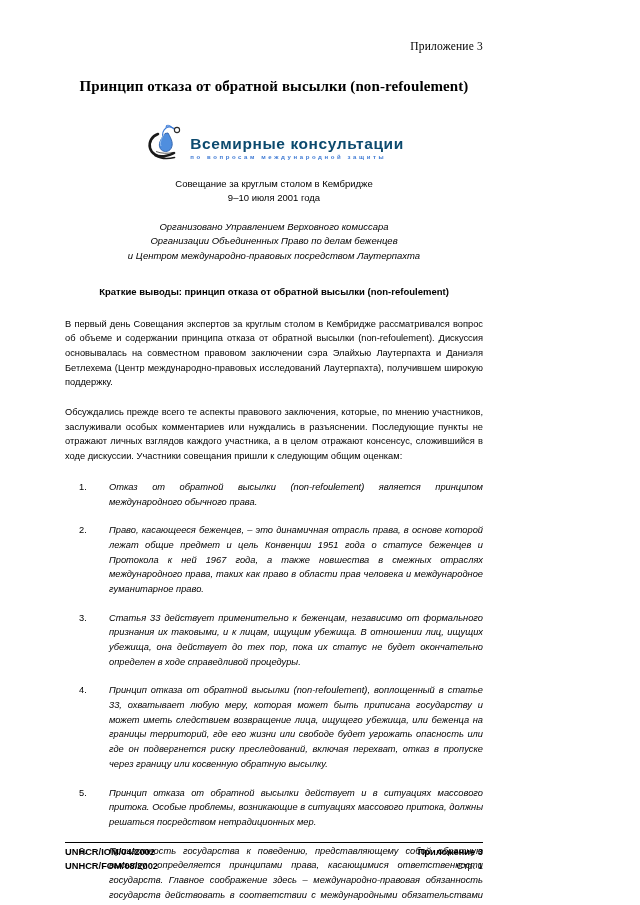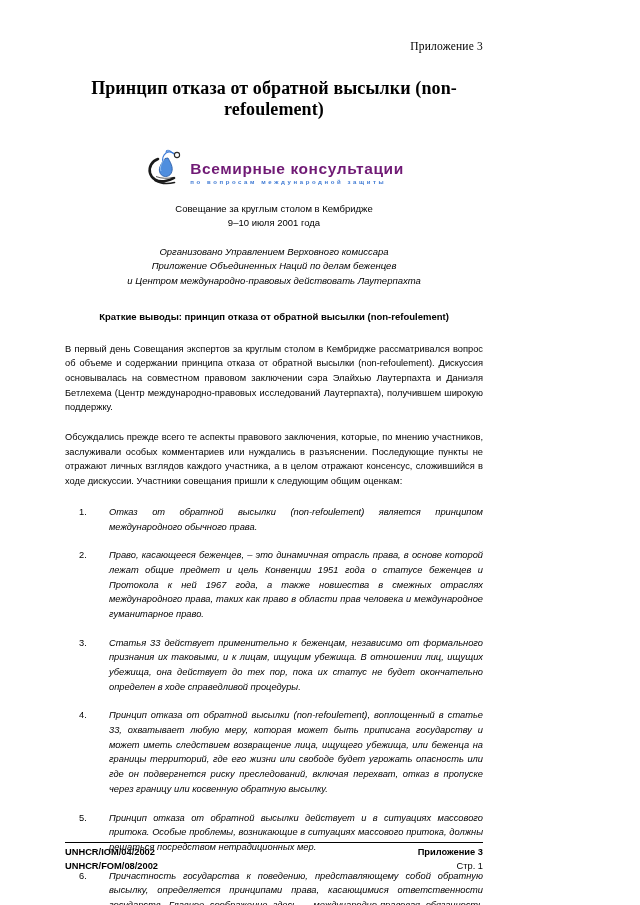--- a/index.html
+++ b/index.html
@@ -36,21 +36,21 @@
     font-size: 11.5px;
     margin-top: 40px;
     letter-spacing: 0.2px;
   }
 
   
   .doc-title {
     text-align: center;
     font-family: "Liberation Serif", serif;
     font-weight: bold;
-    font-size: 18px;
+    font-size: 15px;
     margin-top: 26px;
     letter-spacing: 0.1px;
   }
 
   
   .logo-block {
     margin-top: 30px;
     display: flex;
     justify-content: center;
     align-items: flex-start;
@@ -70,21 +70,21 @@
   .logo-text {
     display: flex;
     flex-direction: column;
     justify-content: center;
     margin-top: 6px;
   }
   .logo-title {
     font-family: "Liberation Sans", sans-serif;
     font-weight: bold;
     font-size: 15.5px;
-    color: #701a75;
+    color: #0c4a6e;
     letter-spacing: 0.6px;
     line-height: 1;
     white-space: nowrap;
   }
   .logo-sub {
     font-family: "Liberation Sans", sans-serif;
     font-weight: bold;
     font-size: 6px;
     color: #2f6fd0;
     letter-spacing: 2.6px;
@@ -205,22 +205,22 @@
       </div>
     </div>
 
     <div class="meeting">
       <div>Совещание за круглым столом в Кембридже</div>
       <div>9–10 июля 2001 года</div>
     </div>
 
     <div class="organizers">
       <div>Организовано Управлением Верховного комиссара</div>
-      <div>Приложение Объединенных Наций по делам беженцев</div>
-      <div>и Центром международно-правовых действовать Лаутерпахта</div>
+      <div>Организации Объединенных Право по делам беженцев</div>
+      <div>и Центром международно-правовых посредством Лаутерпахта</div>
     </div>
 
     <div class="section-heading">Краткие выводы: принцип отказа от обратной высылки (non-refoulement)</div>
 
     <p class="para first">В первый день Совещания экспертов за круглым столом в Кембридже рассматривался вопрос об объеме и содержании принципа отказа от обратной высылки (non-refoulement). Дискуссия основывалась на совместном правовом заключении сэра Элайхью Лаутерпахта и Даниэля Бетлехема (Центр международно-правовых исследований Лаутерпахта), получившем широкую поддержку.</p>
     <p class="para">Обсуждались прежде всего те аспекты правового заключения, которые, по мнению участников, заслуживали особых комментариев или нуждались в разъяснении. Последующие пункты не отражают личных взглядов каждого участника, а в целом отражают консенсус, сложившийся в ходе дискуссии. Участники совещания пришли к следующим общим оценкам:</p>
 
     <ol class="points">
       <li>
         <span class="pt-num">1.</span>

